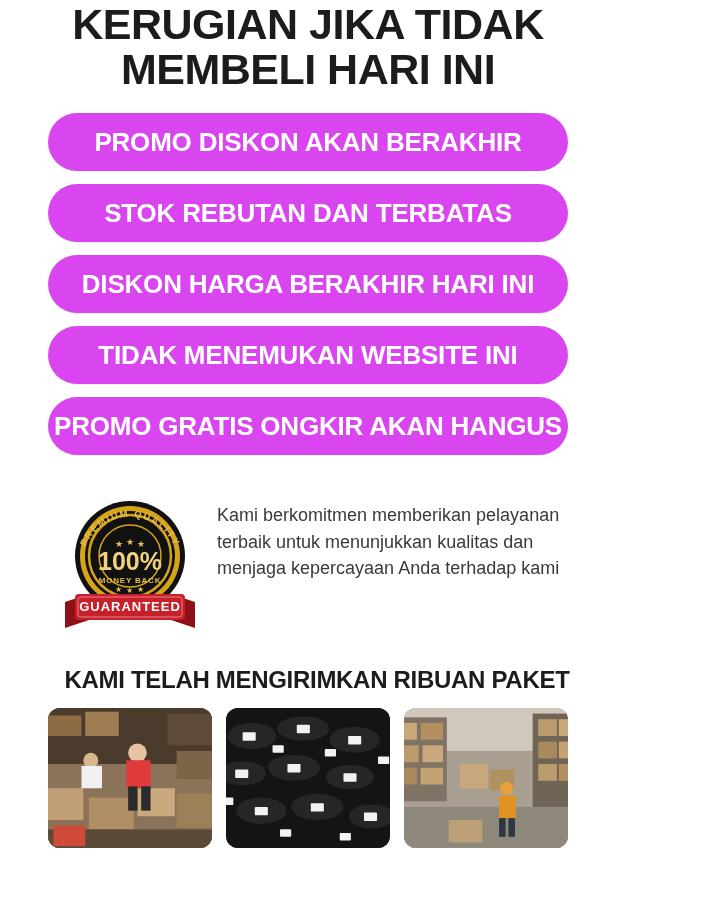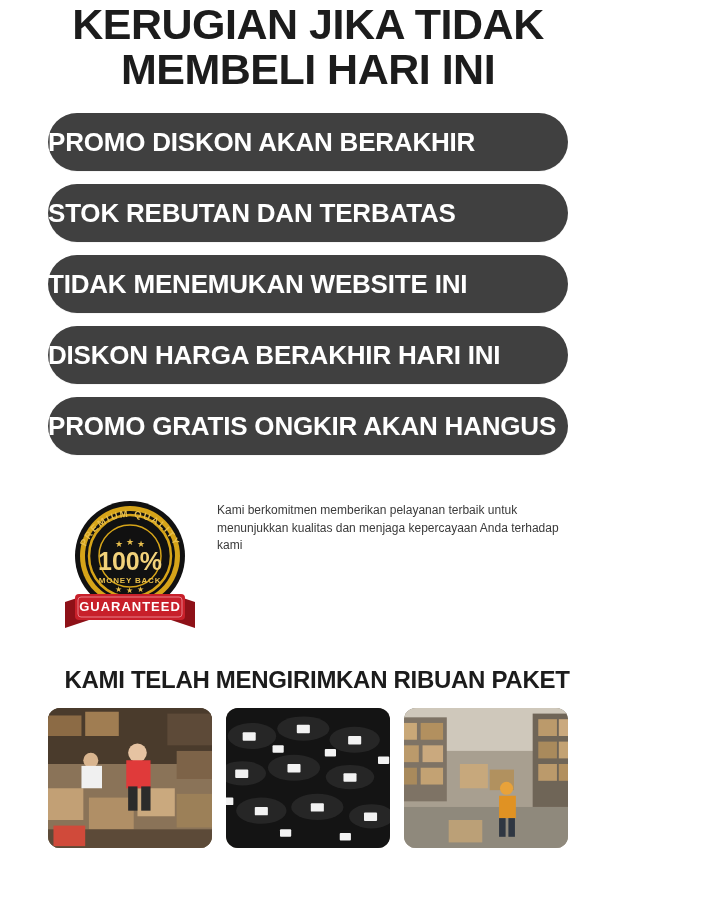--- a/index.html
+++ b/index.html
@@ -37,27 +37,27 @@
   .headline .l1 { display: block; }
   .headline .l2 { display: block; }
 
   
   .pill-list {
     margin: 22px 0 0 0;
     padding: 0 48px;
     list-style: none;
   }
   .pill {
-    background: #404040;
+    background: #d946ef;
     color: #ffffff;
     border-radius: 40px;
     height: 58px;
     display: flex;
     align-items: center;
-    justify-content: flex-start;
+    justify-content: center;
     margin-bottom: 13px;
     font-size: 26px;
     font-weight: 700;
     letter-spacing: -0.2px;
     text-transform: uppercase;
     box-shadow: 0 1px 0 rgba(0,0,0,0.04);
   }
 
   
   .guarantee {
@@ -79,21 +79,21 @@
   .guarantee-title {
     font-size: 24px;
     font-weight: 700;
     color: #1c1c1c;
     line-height: 1.16;
     text-transform: uppercase;
     letter-spacing: -0.3px;
   }
   .guarantee-body {
     margin-top: 8px;
-    font-size: 12px;
+    font-size: 18px;
     line-height: 1.45;
     color: #3a3a3a;
   }
 
   
   .ship-title {
     padding: 26px 40px 0 58px;
     font-size: 24px;
     font-weight: 700;
     color: #1c1c1c;
@@ -130,24 +130,24 @@
   </h1>
 
   <ul class="pill-list">
     <li class="pill">
       <span>PROMO DISKON AKAN BERAKHIR</span>
     </li>
     <li class="pill">
       <span>STOK REBUTAN DAN TERBATAS</span>
     </li>
     <li class="pill">
+      <span>DISKON HARGA BERAKHIR HARI INI</span>
+    </li>
+    <li class="pill">
       <span>TIDAK MENEMUKAN WEBSITE INI</span>
-    </li>
-    <li class="pill">
-      <span>DISKON HARGA BERAKHIR HARI INI</span>
     </li>
     <li class="pill">
       <span>PROMO GRATIS ONGKIR AKAN HANGUS</span>
     </li>
   </ul>
 
   <div class="guarantee">
     <div class="badge-wrap">
       <svg width="150" height="150" viewBox="0 0 150 150">
         <defs>

